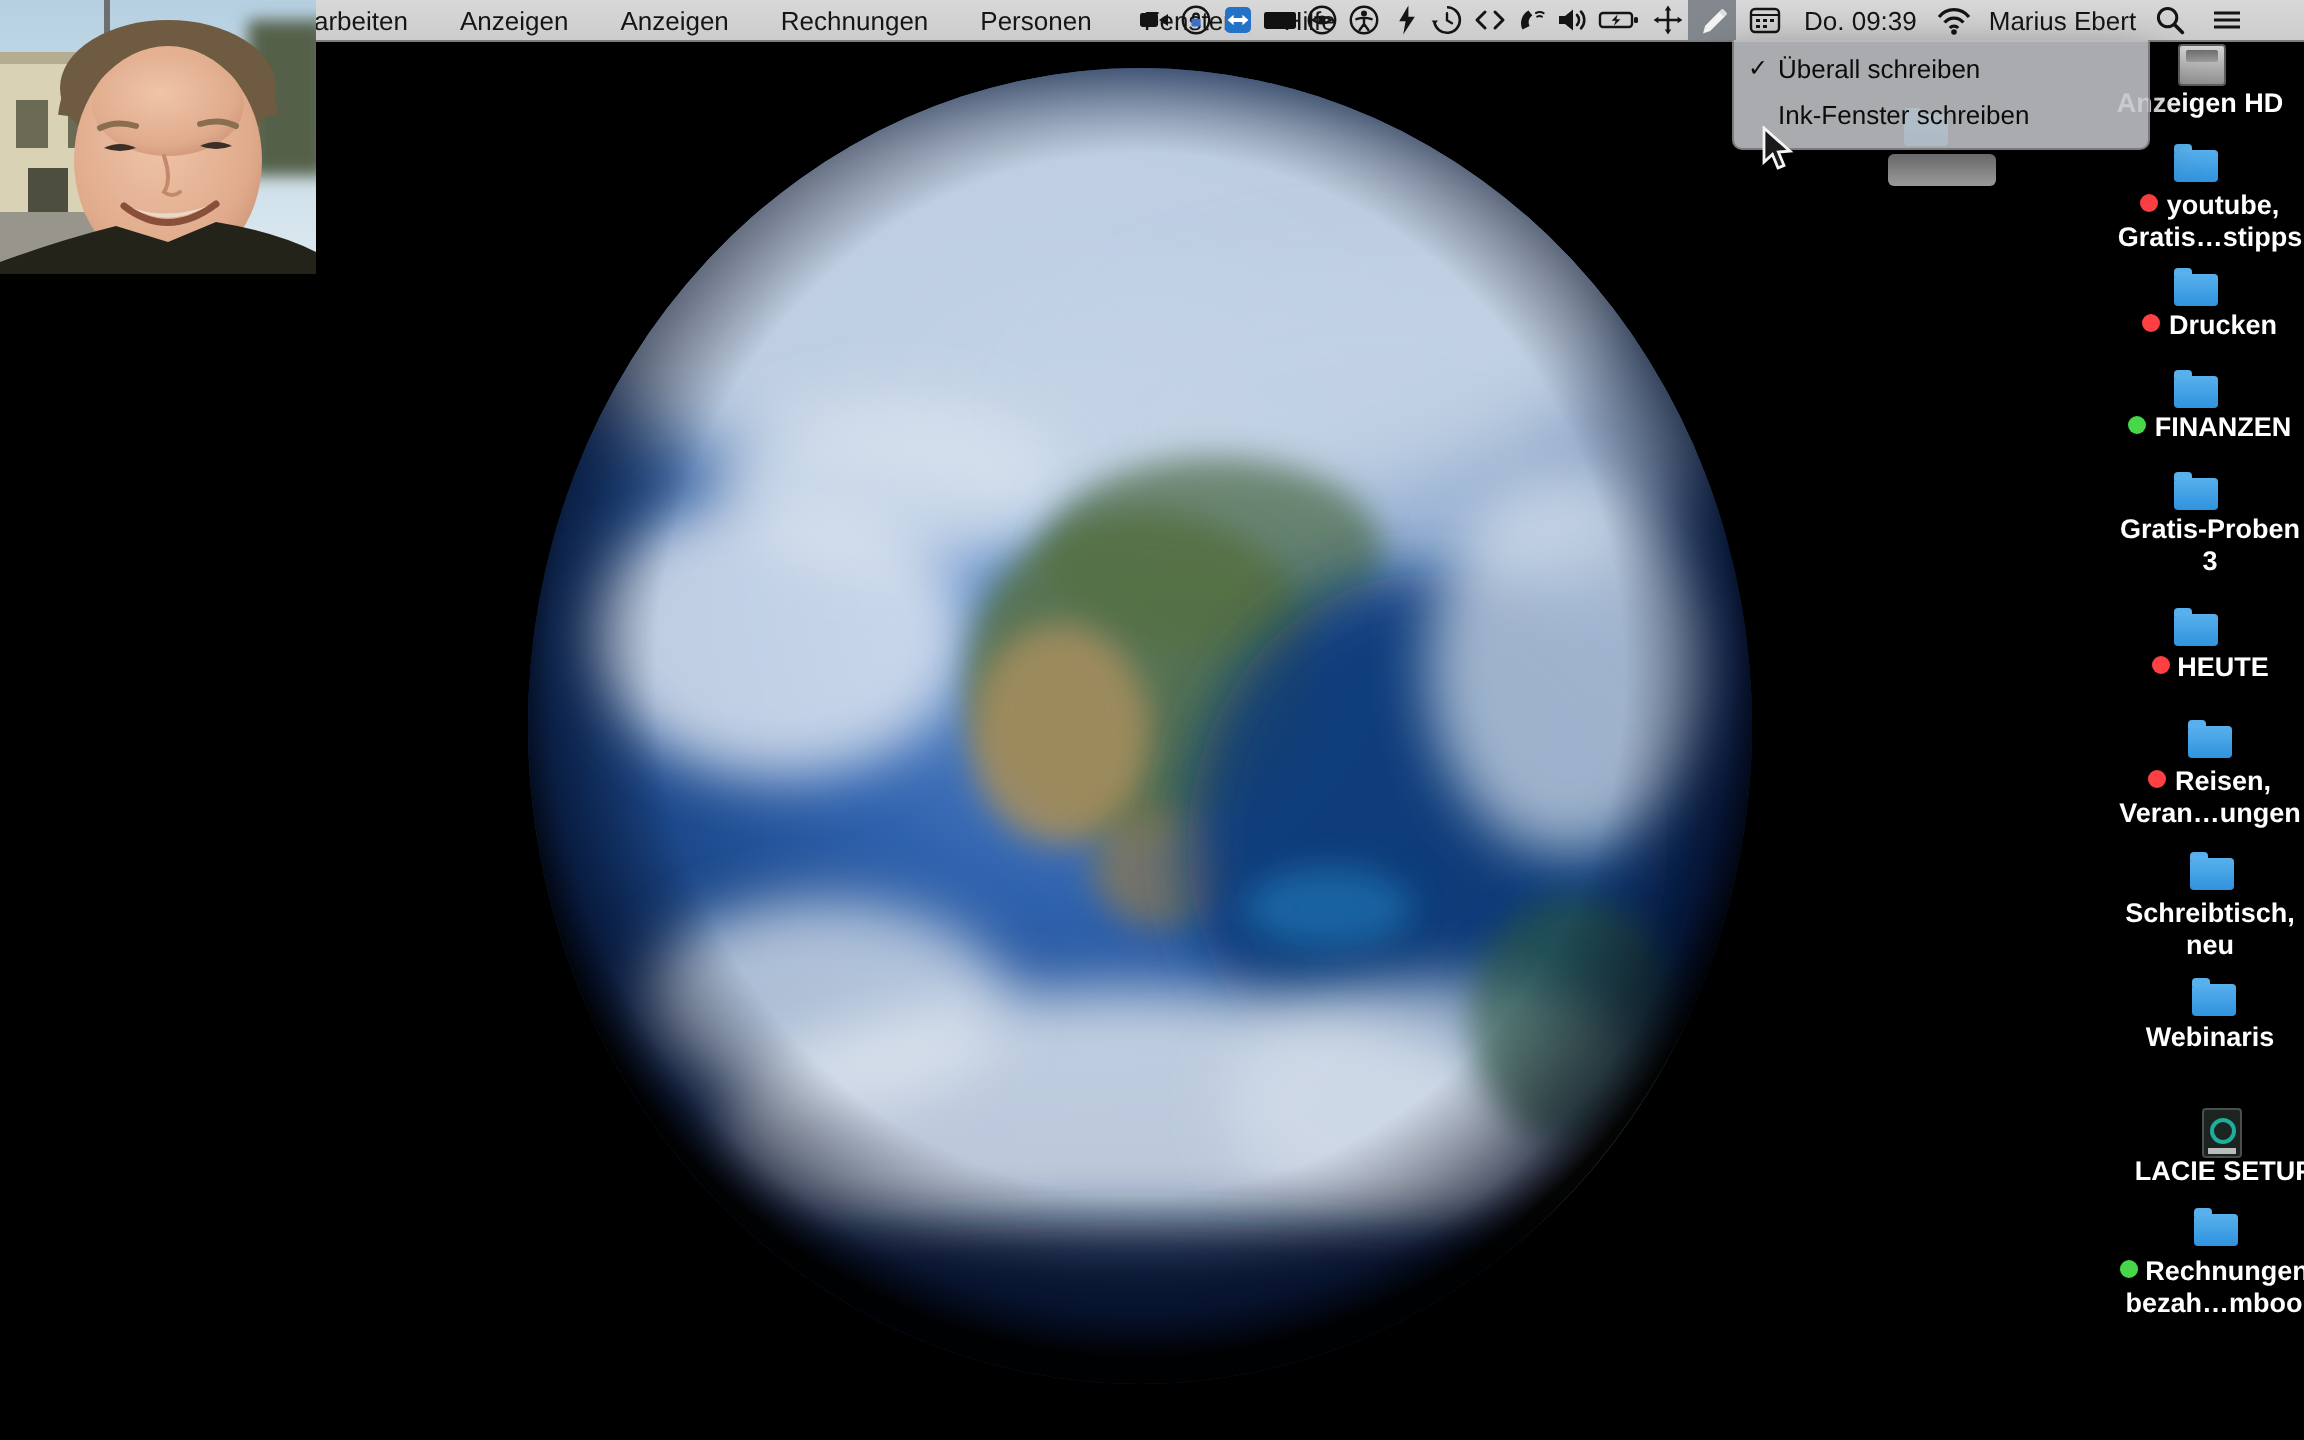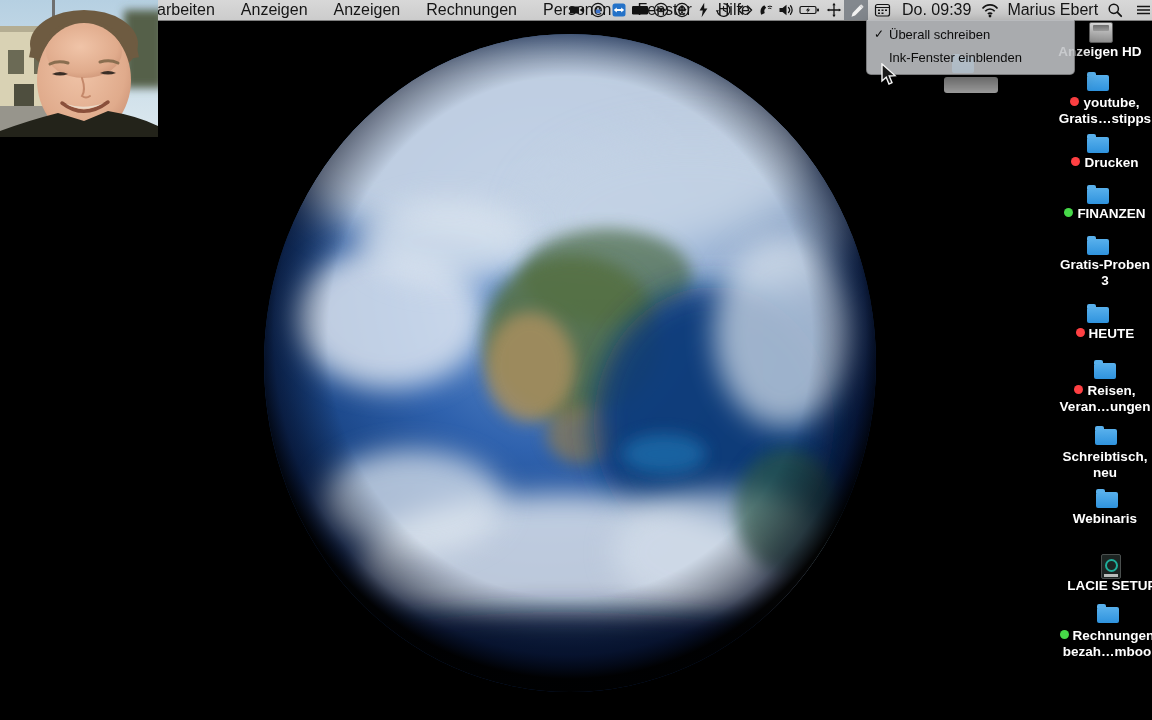--- a/index.html
+++ b/index.html
@@ -7,21 +7,21 @@
     width:1152px;height:720px;position:relative;overflow:hidden;
     background:#000;font-family:"Liberation Sans",sans-serif;
     -webkit-font-smoothing:antialiased;
   }
   
   .menubar{
     position:absolute;left:0;top:0;width:1152px;height:20px;
     background:linear-gradient(#d8d8d8,#cccccc);
     border-bottom:1px solid #7e7e7e;
     z-index:40;display:flex;align-items:center;
-    font-size:16px;color:#151515;
+    font-size:13px;color:#151515;
   }
   .menus{position:absolute;left:157px;top:0;height:20px;display:flex;align-items:center;gap:26px;}
   .menus span{white-space:nowrap;cursor:default;}
   .statusrow{position:absolute;left:566px;top:0;height:20px;display:flex;align-items:center;}
   .sicon{width:21px;height:20px;display:flex;align-items:center;justify-content:center;}
   .sicon svg{display:block;}
   .pencil-slot{width:24px;height:20px;background:#83888e;display:flex;align-items:center;justify-content:center;}
   .clock{margin:0 6px 0 6px;white-space:nowrap;}
   .user{margin:0 4px;white-space:nowrap;font-weight:normal;}
   
@@ -268,21 +268,21 @@
     </span>
   </div>
 </div>
 
 <div class="ink-menu">
   <div class="ink-item">
     <span class="ink-check">✓</span>
     <span>Überall schreiben</span>
   </div>
   <div class="ink-item">
-    <span>Ink-Fenster einblenden</span>
+    <span>Ink-Fenster schreiben</span>
   </div>
 </div>
 
 <div class="dicon" style="left:1089px;top:22px">
     <div class="drive"></div>
   </div>
 <div class="dlabel" style="top:44px;left:1025px"><span>Anzeigen HD</span></div>
 
 <div class="dicon" style="left:1087px;top:75px">
     <div class="folder"></div>

